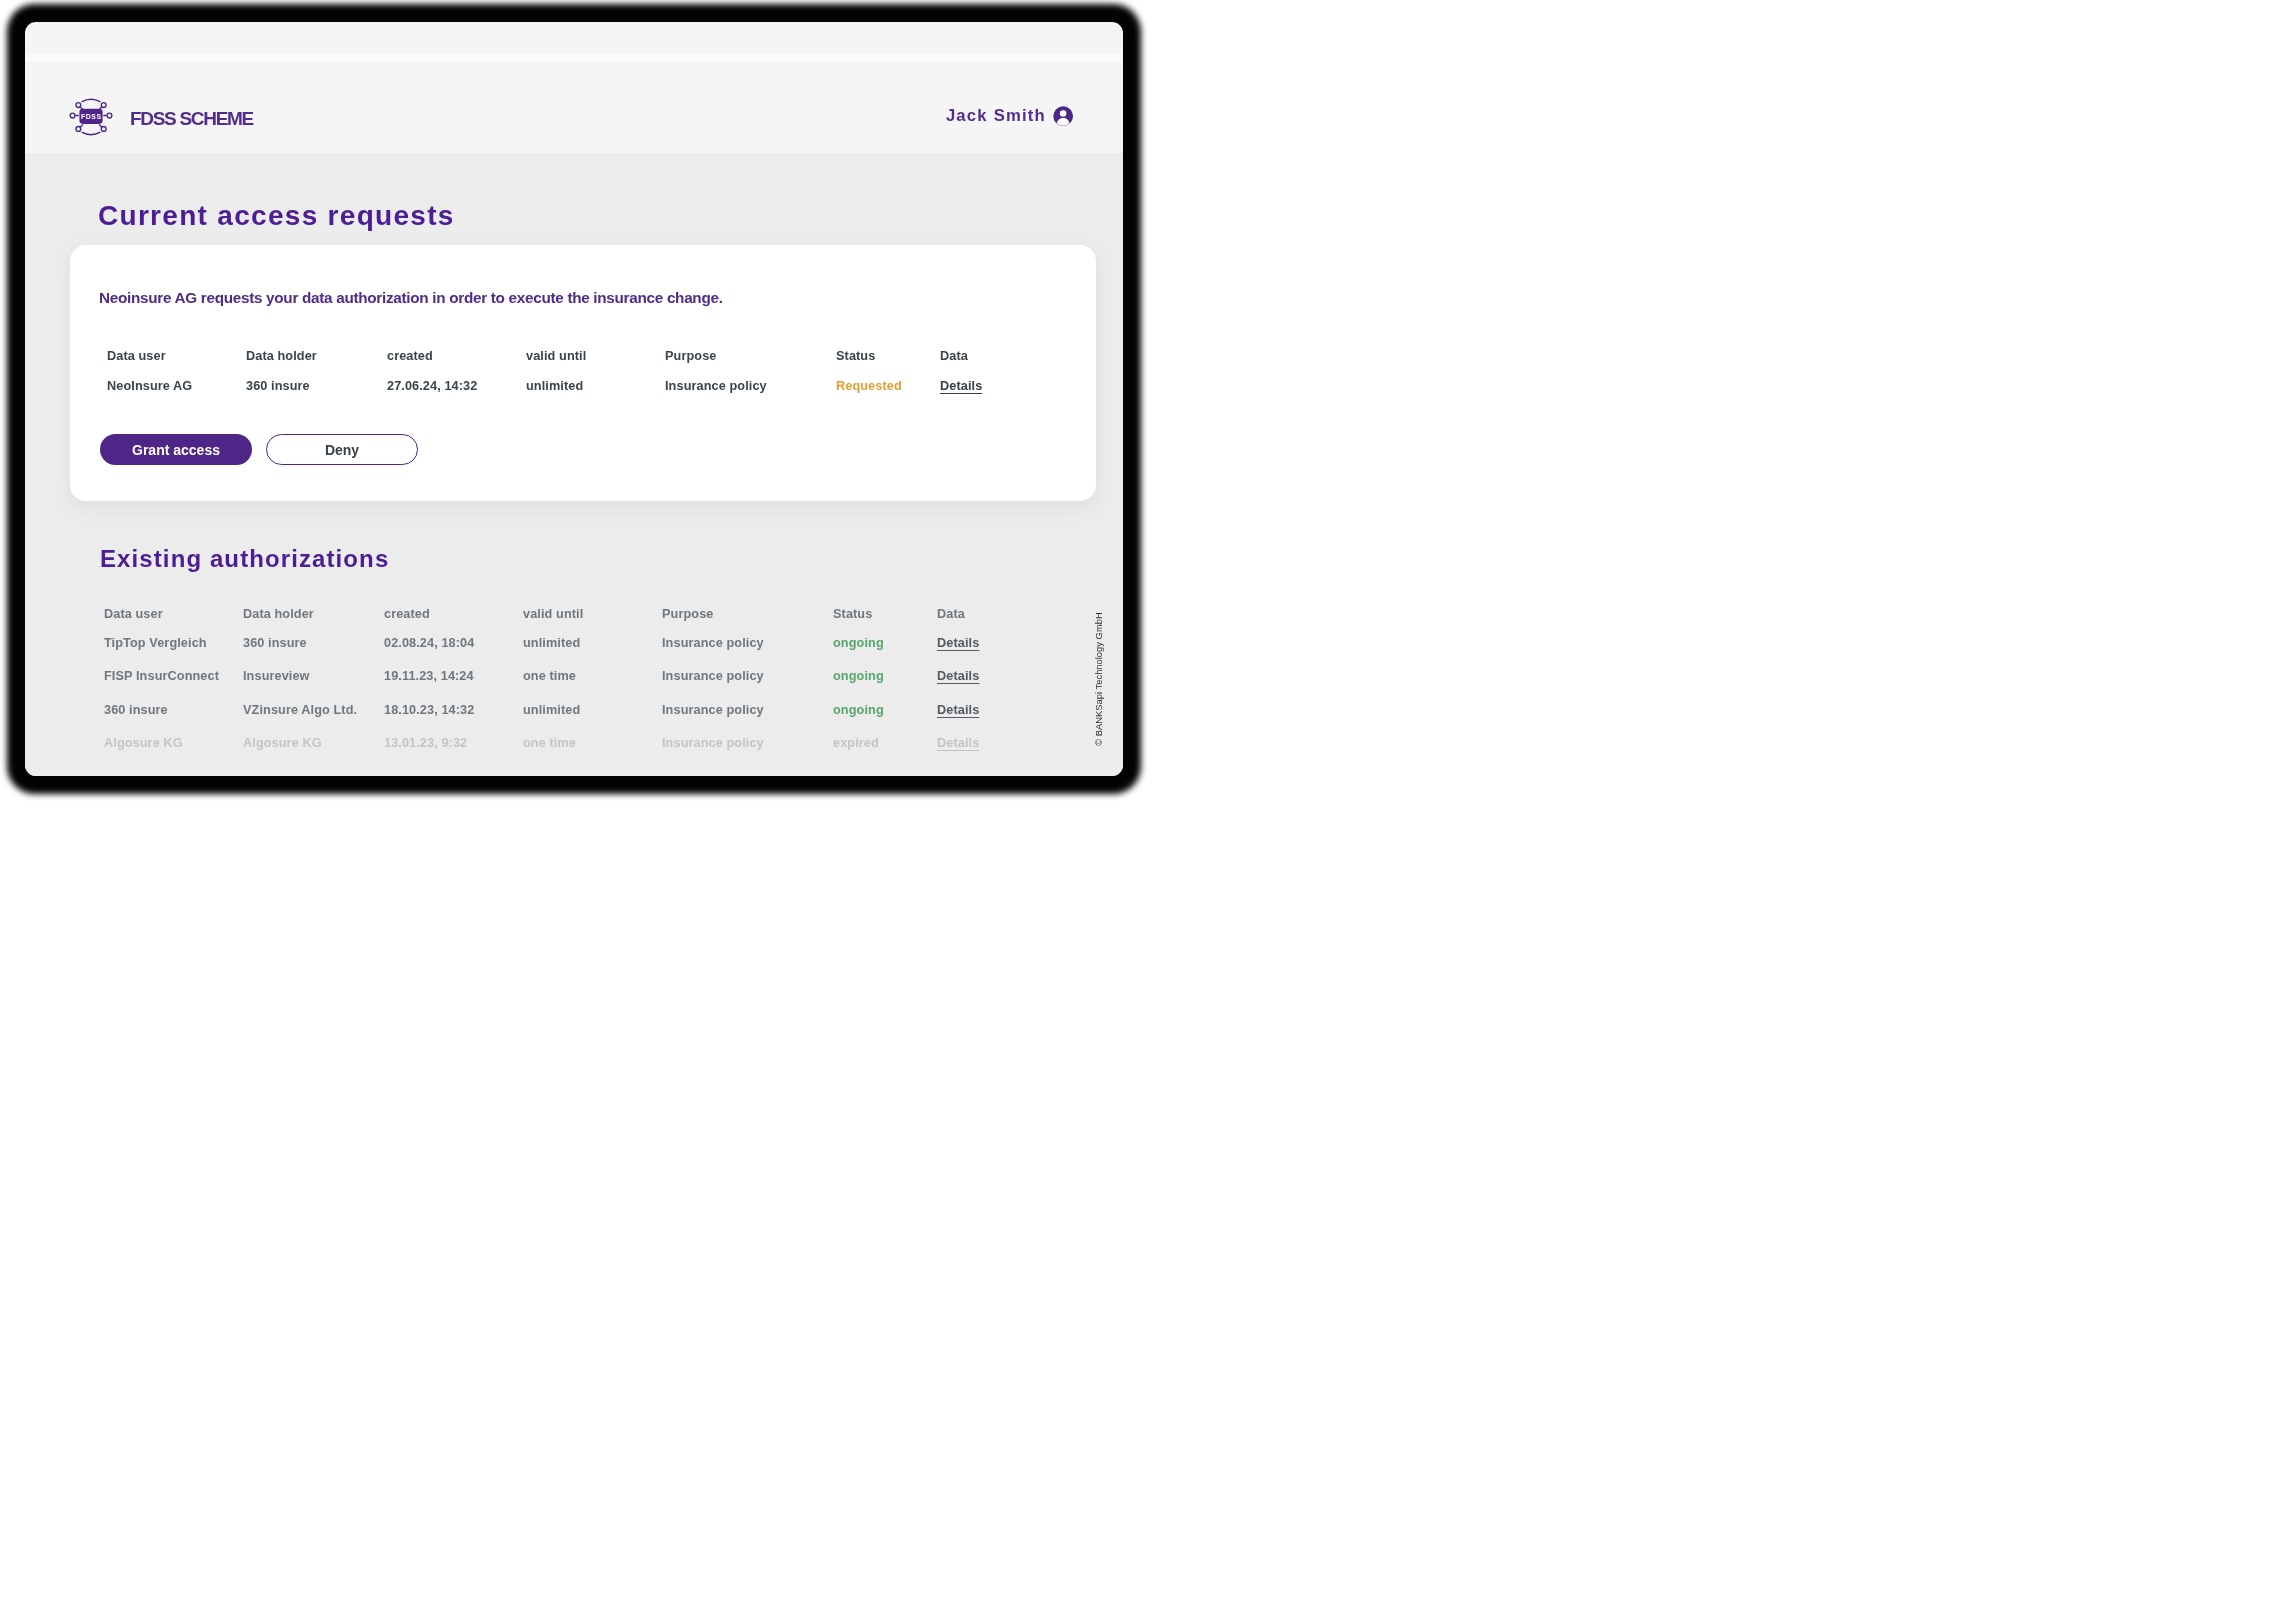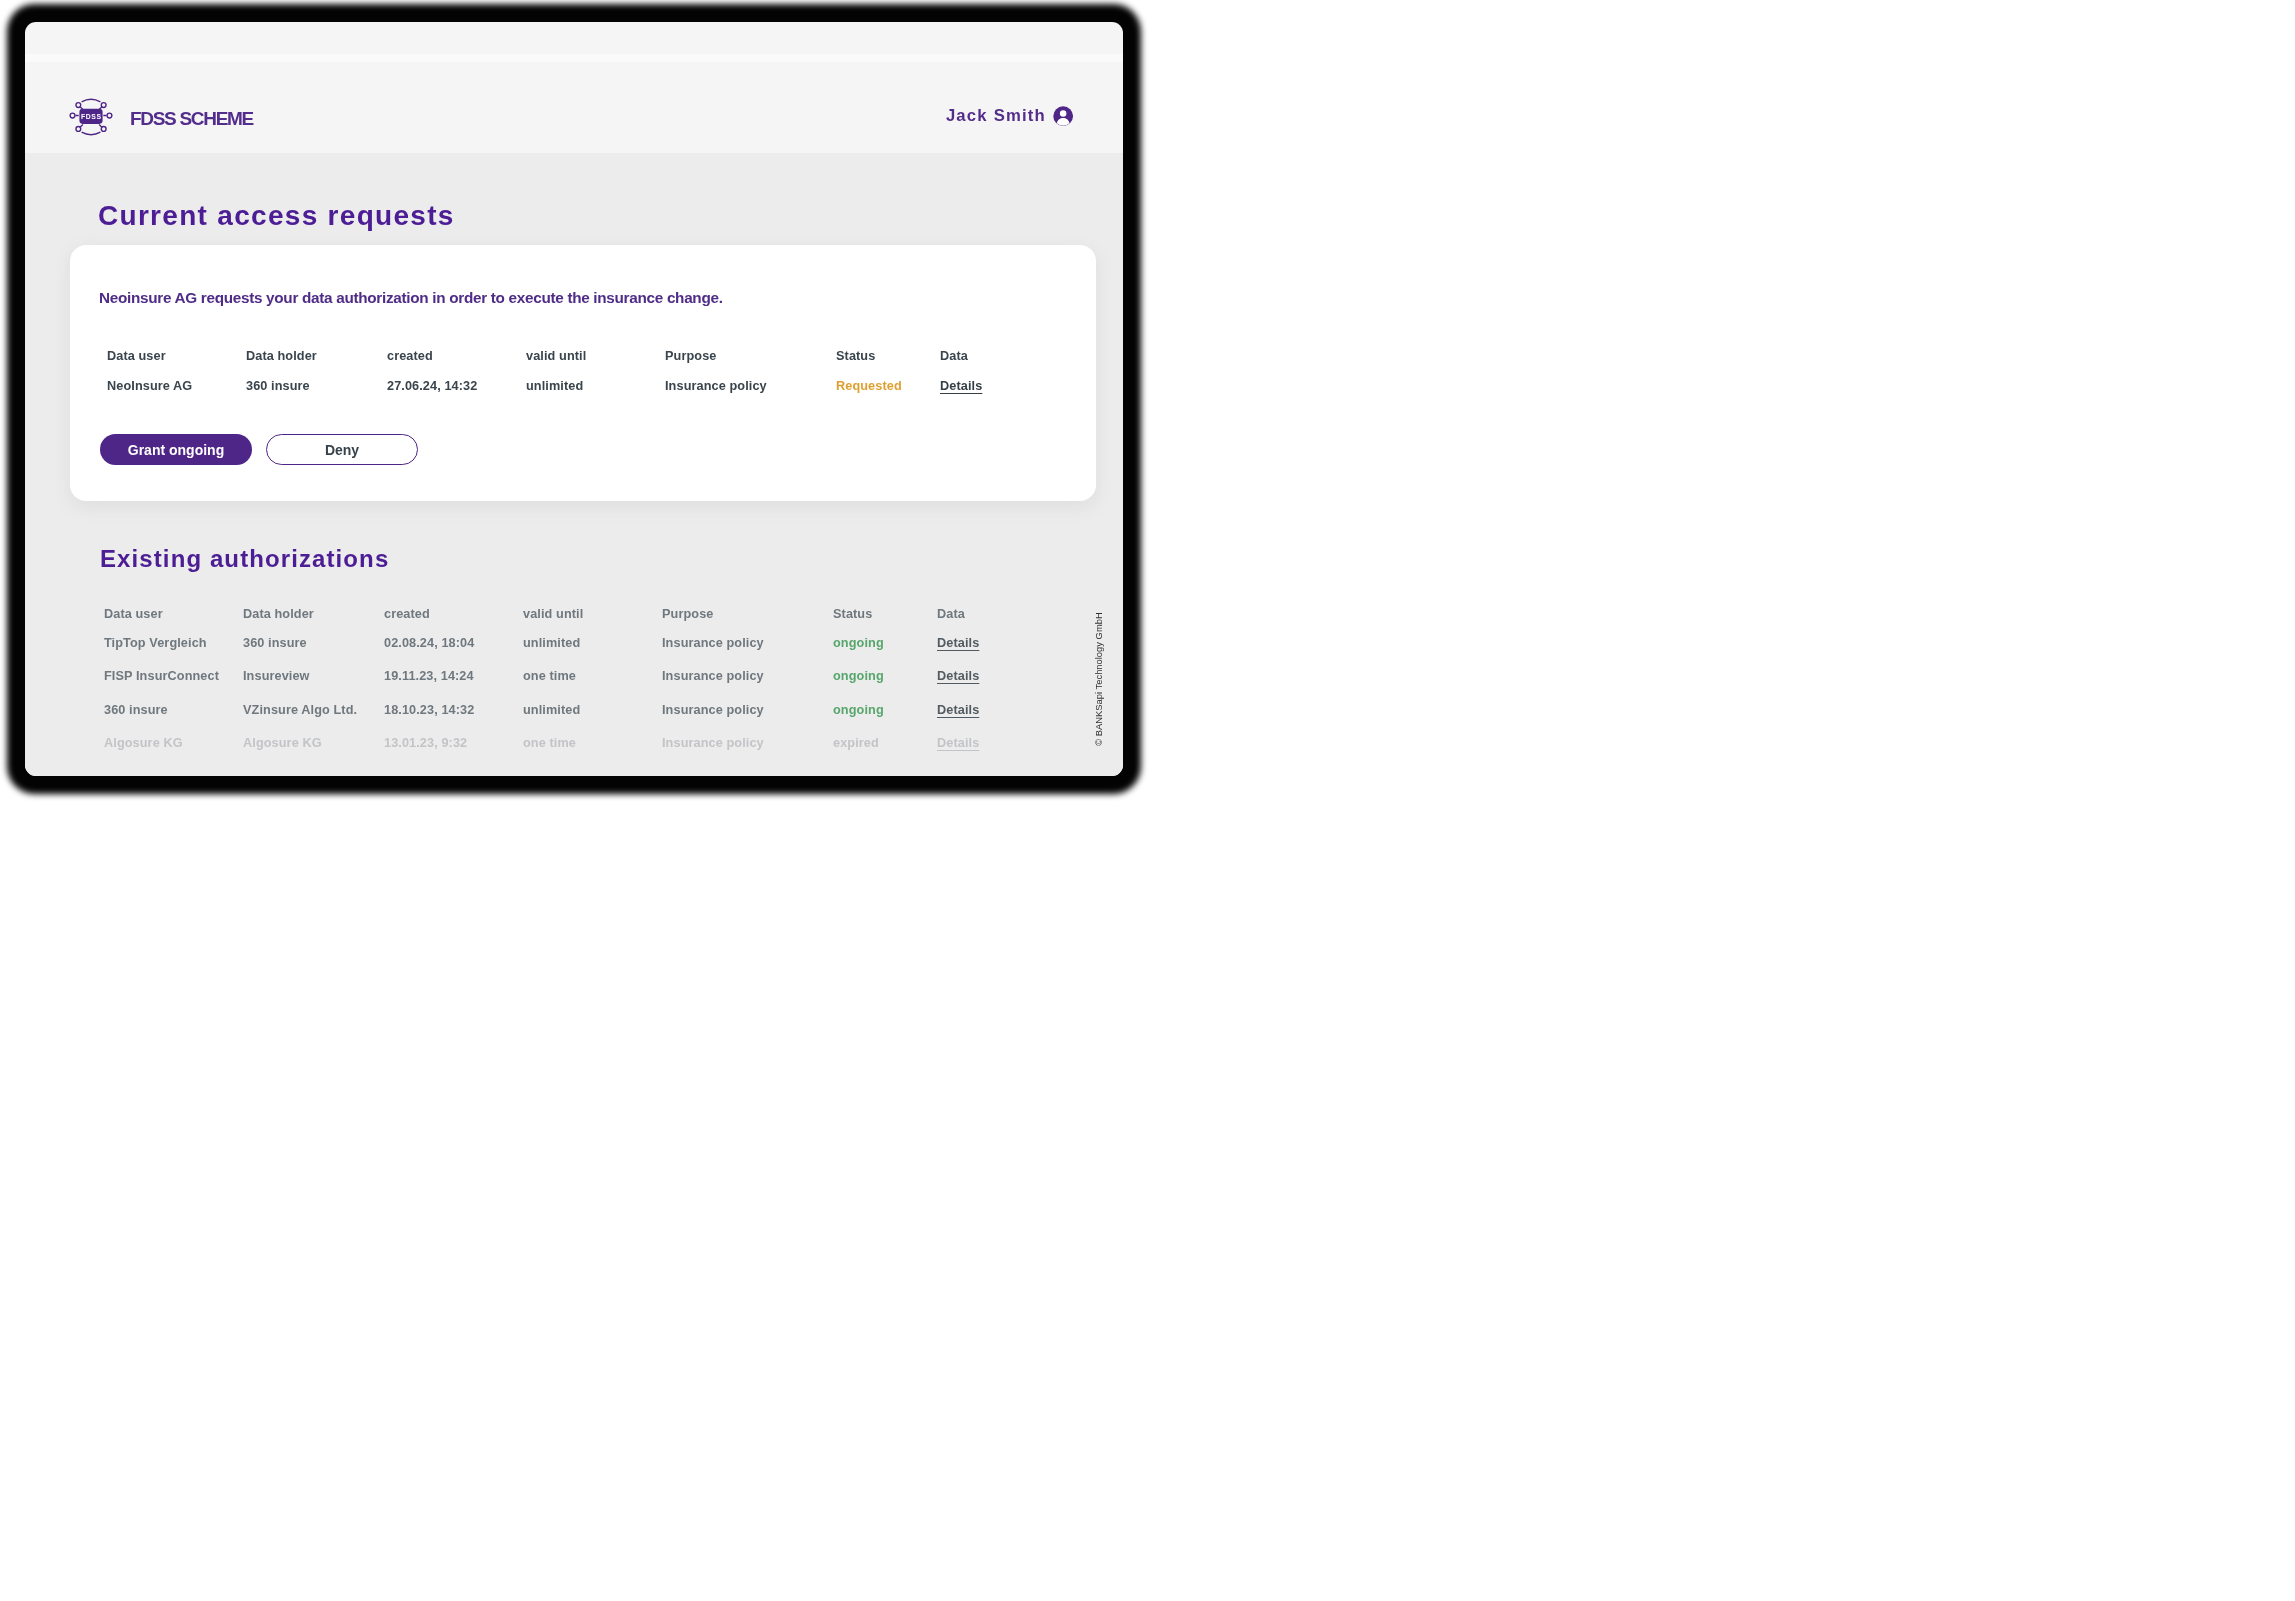--- a/index.html
+++ b/index.html
@@ -155,21 +155,21 @@
       </div>
       <div class="grid grow" style="top:135px">
         <div>NeoInsure AG</div>
           <div>360 insure</div>
           <div>27.06.24, 14:32</div>
           <div>unlimited</div>
           <div>Insurance policy</div>
           <div class="g-requested">Requested</div>
           <div class="det">Details</div>
       </div>
-      <div class="btn btn1">Grant ongoing</div>
+      <div class="btn btn1">Grant access</div>
       <div class="btn btn2">Deny</div>
     </div>
 
     <h1 class="h1b">Existing authorizations</h1>
     <div class="grid ghead" style="left:79px; top:455px">
       <div>Data user</div>
         <div>Data holder</div>
         <div>created</div>
         <div>valid until</div>
         <div>Purpose</div>

